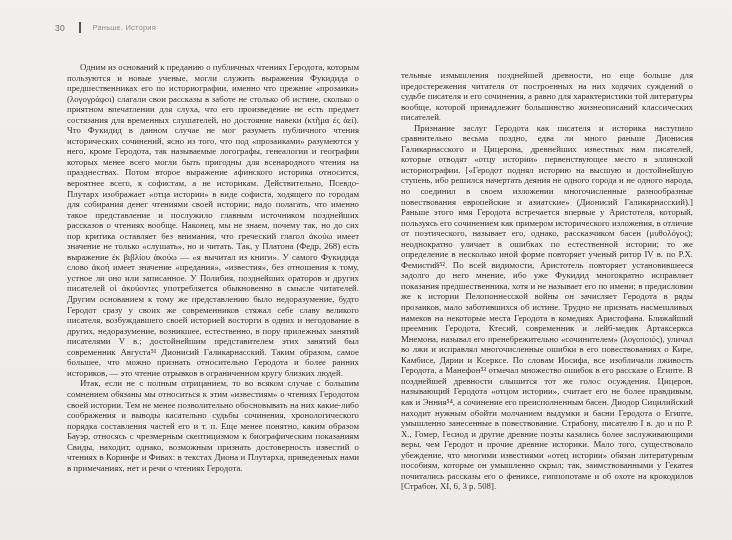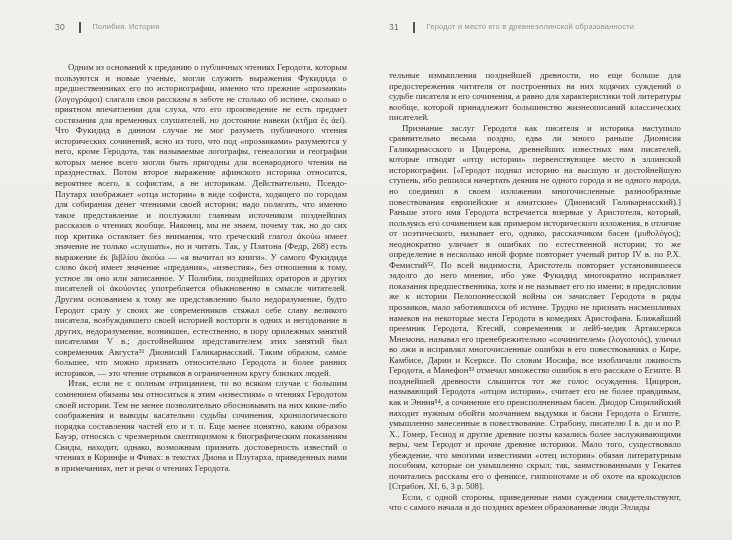--- a/index.html
+++ b/index.html
@@ -23,20 +23,21 @@
     height: 540px;
   }
   .page.left  { left: 55px; }
   .page.right { left: 389px; }
   .header {
     position: absolute;
     top: 22px;
     left: 0;
     right: 0;
     display: flex;
+    align-items: center;
     gap: 12px;
     font-family: "Liberation Sans", sans-serif;
     font-size: 7.5px;
     letter-spacing: 0.2px;
     color: #8f8d88;
     white-space: nowrap;
     overflow: hidden;
   }
   .pagenum {
     font-size: 8.5px;
@@ -49,21 +50,21 @@
     height: 11px;
     background: #55534f;
     flex: 0 0 auto;
   }
   .running {
     color: #918f8a;
   }
   .body {
     position: absolute;
     top: 62px;
-    left: 0;
+    left: 12px;
     width: 292px;
     height: 456px;
     overflow: hidden;
     font-family: "Liberation Serif", "DejaVu Serif", serif;
     font-size: 8.8px;
     line-height: 10.55px;
     color: #38342c;
     text-align: justify;
   }
   .body p {
@@ -75,34 +76,28 @@
 </style>
 </head>
 <body>
 
 <div class="spread">
 
   <div class="page left">
     <div class="header">
       <span class="pagenum">30</span>
       <span class="hrule"></span>
-      <span class="running">Полибия. История</span>
+      <span class="running">Раньше. История</span>
     </div>
     <div class="body">
       <p class="indent">Одним из оснований к преданию о публичных чтениях Геродота, которым пользуются и новые ученые, могли служить выражения Фукидида о предшественниках его по историографии, именно что прежние «прозаики» (λογογράφοι) слагали свои рассказы в заботе не столько об истине, сколько о приятном впечатлении для слуха, что его произведение не есть предмет состязания для временных слушателей, но достояние навеки (κτῆμα ἐς ἀεί). Что Фукидид в данном случае не мог разуметь публичного чтения исторических сочинений, ясно из того, что под «прозаиками» разумеются у него, кроме Геродота, так называемые логографы, генеалогии и географии которых менее всего могли быть пригодны для всенародного чтения на празднествах. Потом второе выражение афинского историка относится, вероятнее всего, к софистам, а не историкам. Действительно, Псевдо-Плутарх изображает «отца истории» в виде софиста, ходящего по городам для собирания денег чтениями своей истории; надо полагать, что именно такое представление и послужило главным источником позднейших рассказов о чтениях вообще. Наконец, мы не знаем, почему так, но до сих пор критика оставляет без внимания, что греческий глагол ἀκούω имеет значение не только «слушать», но и читать. Так, у Платона (Федр, 268) есть выражение ἐκ βιβλίου ἀκούω — «я вычитал из книги». У самого Фукидида слово ἀκοή имеет значение «предания», «известия», без отношения к тому, устное ли оно или записанное. У Полибия, позднейших ораторов и других писателей οἱ ἀκούοντες употребляется обыкновенно в смысле читателей. Другим основанием к тому же представлению было недоразумение, будто Геродот сразу у своих же современников стяжал себе славу великого писателя, возбуждавшего своей историей восторги в одних и негодование в других, недоразумение, возникшее, естественно, в пору прилежных занятий писателями V в.; достойнейшим представителем этих занятий был современник Августа⁵¹ Дионисий Галикарнасский. Таким образом, самое большее, что можно признать относительно Геродота и более ранних историков, — это чтение отрывков в ограниченном кругу близких людей.</p>
       <p class="indent">Итак, если не с полным отрицанием, то во всяком случае с большим сомнением обязаны мы относиться к этим «известиям» о чтениях Геродотом своей истории. Тем не менее позволительно обосновывать на них какие-либо соображения и выводы касательно судьбы сочинения, хронологического порядка составления частей его и т. п. Еще менее понятно, каким образом Бауэр, относясь с чрезмерным скептицизмом к биографическим показаниям Свиды, находит, однако, возможным признать достоверность известий о чтениях в Коринфе и Фивах: в текстах Диона и Плутарха, приведенных нами в примечаниях, нет и речи о чтениях Геродота.</p>
     </div>
   </div>
 
   <div class="page right">
-    <div class="header">
-      <span class="pagenum">31</span>
-      <span class="hrule"></span>
-      <span class="running">Геродот и место его в древнеэллинской образованности</span>
-    </div>
     <div class="body">
       <p class="noindent">тельные измышления позднейшей древности, но еще больше для предостережения читателя от построенных на них ходячих суждений о судьбе писателя и его сочинения, а равно для характеристики той литературы вообще, которой принадлежит большинство жизнеописаний классических писателей.</p>
       <p class="indent">Признание заслуг Геродота как писателя и историка наступило сравнительно весьма поздно, едва ли много раньше Дионисия Галикарнасского и Цицерона, древнейших известных нам писателей, которые отводят «отцу истории» первенствующее место в эллинской историографии. [«Геродот поднял историю на высшую и достойнейшую ступень, ибо решился начертать деяния не одного города и не одного народа, но соединил в своем изложении многочисленные разнообразные повествования европейские и азиатские» (Дионисий Галикарнасский).] Раньше этого имя Геродота встречается впервые у Аристотеля, который, пользуясь его сочинением как примером исторического изложения, в отличие от поэтического, называет его, однако, рассказчиком басен (μυθολόγος); неоднократно уличает в ошибках по естественной истории; то же определение в несколько иной форме повторяет ученый ритор IV в. по Р.Х. Фемистий⁵². По всей видимости, Аристотель повторяет установившееся задолго до него мнение, ибо уже Фукидид многократно исправляет показания предшественника, хотя и не называет его по имени; в предисловии же к истории Пелопоннесской войны он зачисляет Геродота в ряды прозаиков, мало заботившихся об истине. Трудно не признать насмешливых намеков на некоторые места Геродота в комедиях Аристофана. Ближайший преемник Геродота, Ктесий, современник и лейб-медик Артаксеркса Мнемона, называл его пренебрежительно «сочинителем» (λογοποιός), уличал во лжи и исправлял многочисленные ошибки в его повествованиях о Кире, Камбисе, Дарии и Ксерксе. По словам Иосифа, все изобличали лживость Геродота, а Манефон⁵³ отмечал множество ошибок в его рассказе о Египте. В позднейшей древности слышится тот же голос осуждения. Цицерон, называющий Геродота «отцом истории», считает его не более правдивым, как и Энния⁵⁴, а сочинение его преисполненным басен. Диодор Сицилийский находит нужным обойти молчанием выдумки и басни Геродота о Египте, умышленно занесенные в повествование. Страбону, писателю I в. до и по Р. Х., Гомер, Гесиод и другие древние поэты казались более заслуживающими веры, чем Геродот и прочие древние историки. Мало того, существовало убеждение, что многими известиями «отец истории» обязан литературным пособиям, которые он умышленно скрыл; так, заимствованными у Гекатея почитались рассказы его о фениксе, гиппопотаме и об охоте на крокодилов [Страбон, XI, 6, 3 p. 508].</p>
-      <p class="indent">Если, с одной стороны, приведенные нами суждения свидетельствуют, что с самого начала и до поздних времен образованные люди Эллады</p>
     </div>
   </div>
 
 </div>
 
 </body></html>

